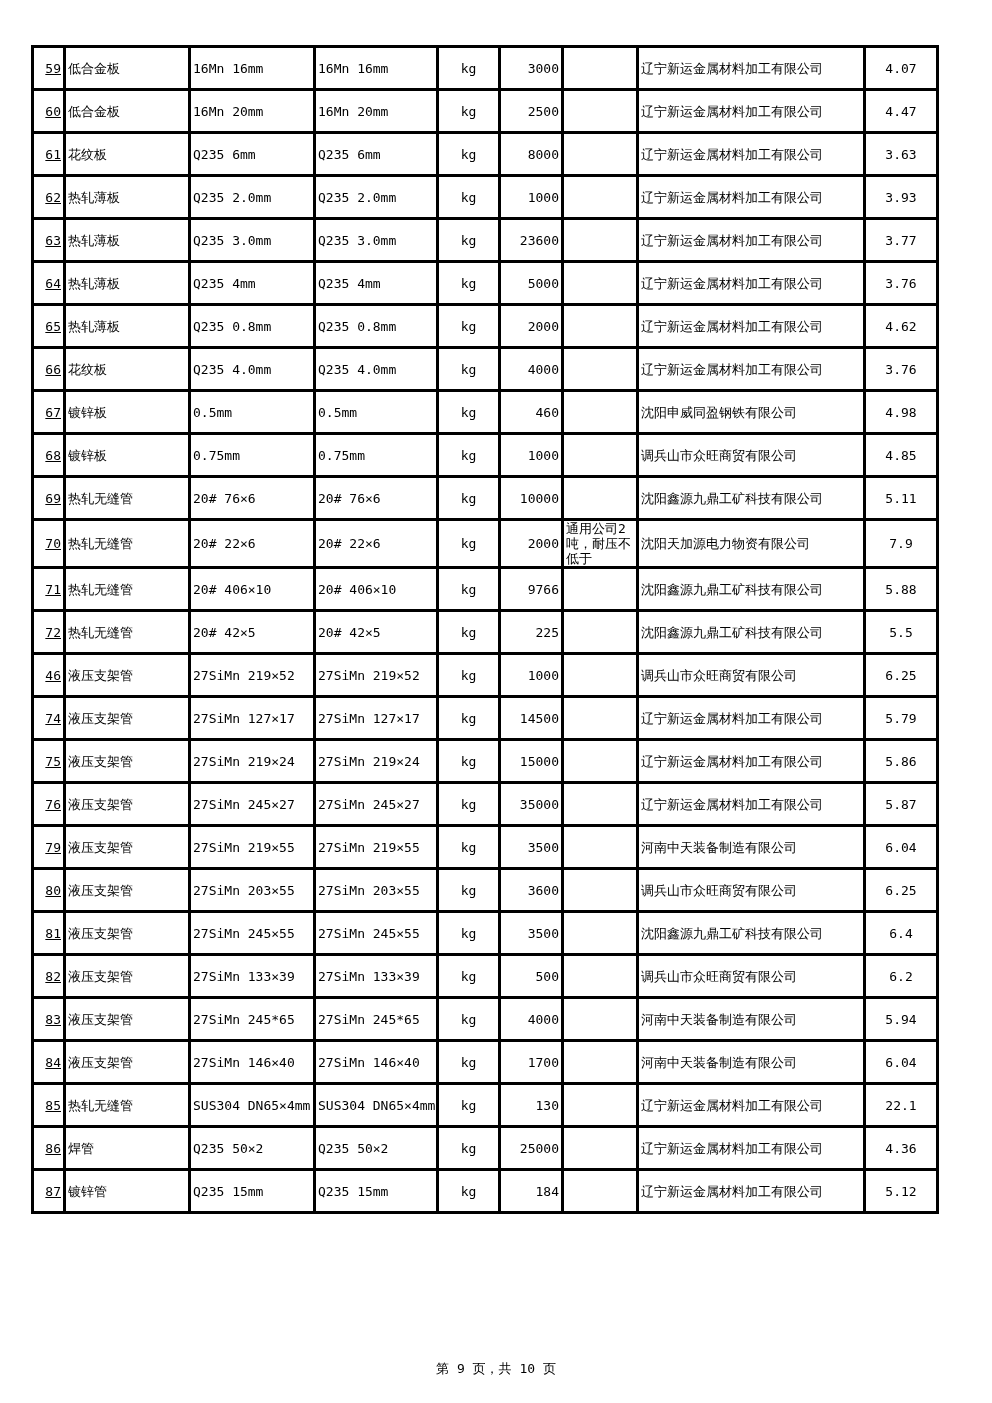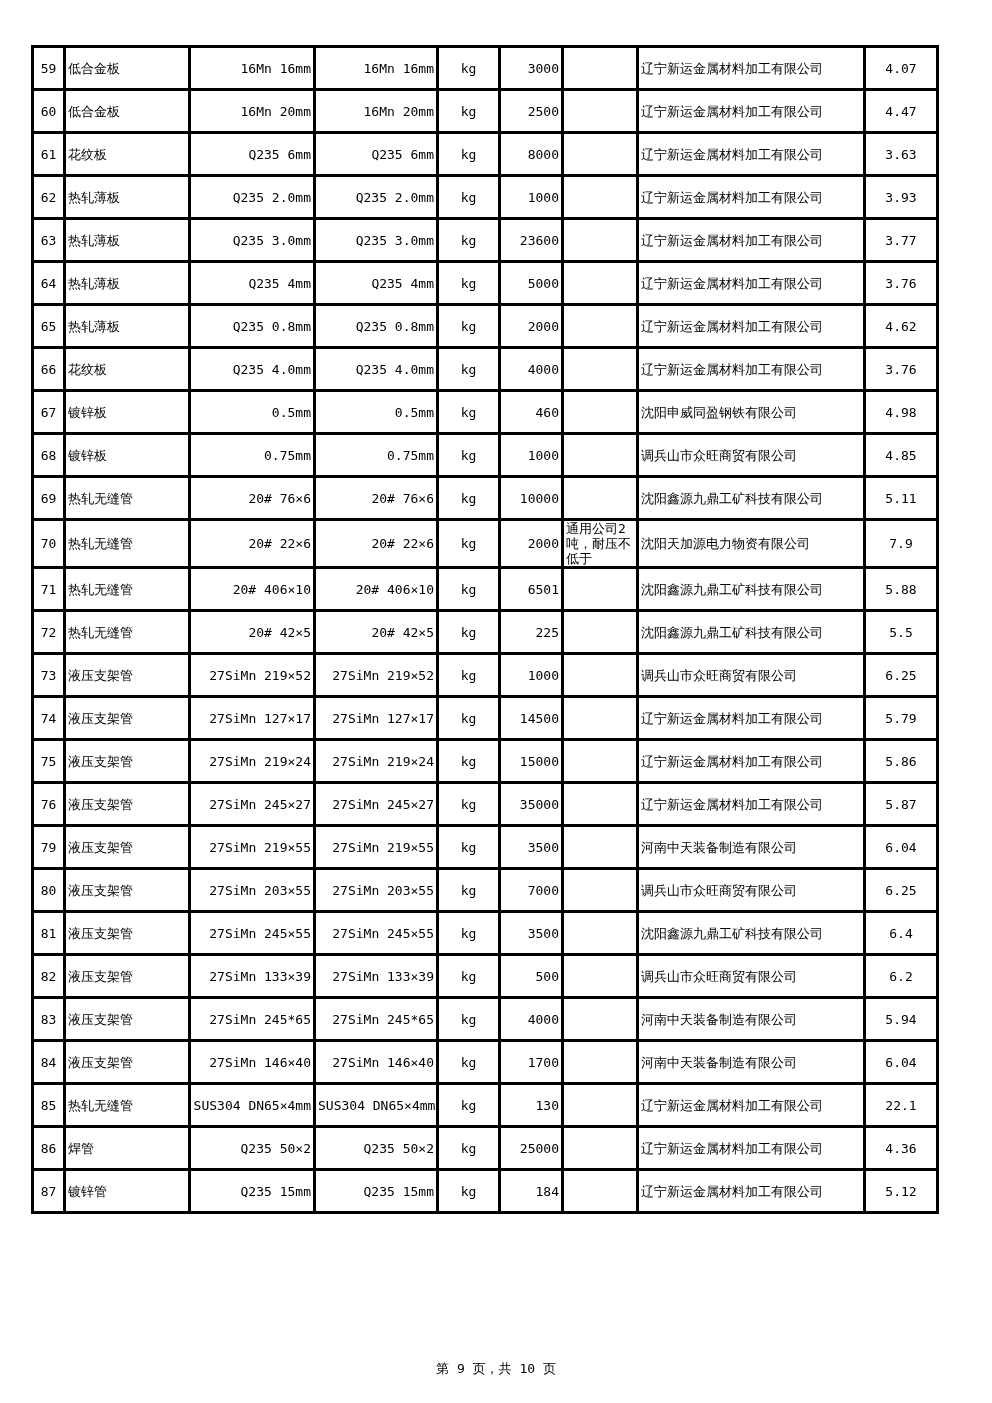--- a/index.html
+++ b/index.html
@@ -14,23 +14,23 @@
     position: absolute; left: 31px; top: 45px;
     border-collapse: collapse; table-layout: fixed; width: 905px;
   }
   table.grid td {
     border: 3px solid #000000;
     padding: 0 2px; height: 40px;
     vertical-align: middle; overflow: hidden;
     font-size: 13px; line-height: 15px;
     color: #000000; background: #ffffff;
   }
-  td.c-no       { text-align: center; font-size: 16px; padding: 0; }
+  td.c-no       { text-align: right; font-size: 16px; padding: 0; text-decoration: underline; }
   td.c-name     { text-align: left; padding-left: 3px; }
-  td.c-spec     { text-align: right; padding-left: 3px; padding-right: 1px; white-space: nowrap; }
+  td.c-spec     { text-align: left; padding-left: 3px; padding-right: 1px; white-space: nowrap; }
   td.c-unit     { text-align: center; font-size: 12px; }
   td.c-qty      { text-align: right; padding-right: 1px; }
   td.c-note     { font-size: 11px; line-height: 14px; white-space: pre-line; padding: 0 1px; }
   td.c-supplier { }
   td.c-price    { text-align: center; }
 
   .footer {
     position: absolute; left: 0; top: 1360px; width: 992px;
     text-align: center; font-size: 13px; color: #000000;
   }
@@ -185,38 +185,38 @@
 低于</td>
     <td class="c-supplier">沈阳天加源电力物资有限公司</td>
     <td class="c-price">7.9</td>
   </tr>
         <tr>
     <td class="c-no">71</td>
     <td class="c-name">热轧无缝管</td>
     <td class="c-spec">20# 406×10</td>
     <td class="c-spec">20# 406×10</td>
     <td class="c-unit">kg</td>
-    <td class="c-qty">6501</td>
+    <td class="c-qty">9766</td>
     <td class="c-note"></td>
     <td class="c-supplier">沈阳鑫源九鼎工矿科技有限公司</td>
     <td class="c-price">5.88</td>
   </tr>
         <tr>
     <td class="c-no">72</td>
     <td class="c-name">热轧无缝管</td>
     <td class="c-spec">20# 42×5</td>
     <td class="c-spec">20# 42×5</td>
     <td class="c-unit">kg</td>
     <td class="c-qty">225</td>
     <td class="c-note"></td>
     <td class="c-supplier">沈阳鑫源九鼎工矿科技有限公司</td>
     <td class="c-price">5.5</td>
   </tr>
         <tr>
-    <td class="c-no">73</td>
+    <td class="c-no">46</td>
     <td class="c-name">液压支架管</td>
     <td class="c-spec">27SiMn 219×52</td>
     <td class="c-spec">27SiMn 219×52</td>
     <td class="c-unit">kg</td>
     <td class="c-qty">1000</td>
     <td class="c-note"></td>
     <td class="c-supplier">调兵山市众旺商贸有限公司</td>
     <td class="c-price">6.25</td>
   </tr>
         <tr>
@@ -262,21 +262,21 @@
     <td class="c-note"></td>
     <td class="c-supplier">河南中天装备制造有限公司</td>
     <td class="c-price">6.04</td>
   </tr>
         <tr>
     <td class="c-no">80</td>
     <td class="c-name">液压支架管</td>
     <td class="c-spec">27SiMn 203×55</td>
     <td class="c-spec">27SiMn 203×55</td>
     <td class="c-unit">kg</td>
-    <td class="c-qty">7000</td>
+    <td class="c-qty">3600</td>
     <td class="c-note"></td>
     <td class="c-supplier">调兵山市众旺商贸有限公司</td>
     <td class="c-price">6.25</td>
   </tr>
         <tr>
     <td class="c-no">81</td>
     <td class="c-name">液压支架管</td>
     <td class="c-spec">27SiMn 245×55</td>
     <td class="c-spec">27SiMn 245×55</td>
     <td class="c-unit">kg</td>

